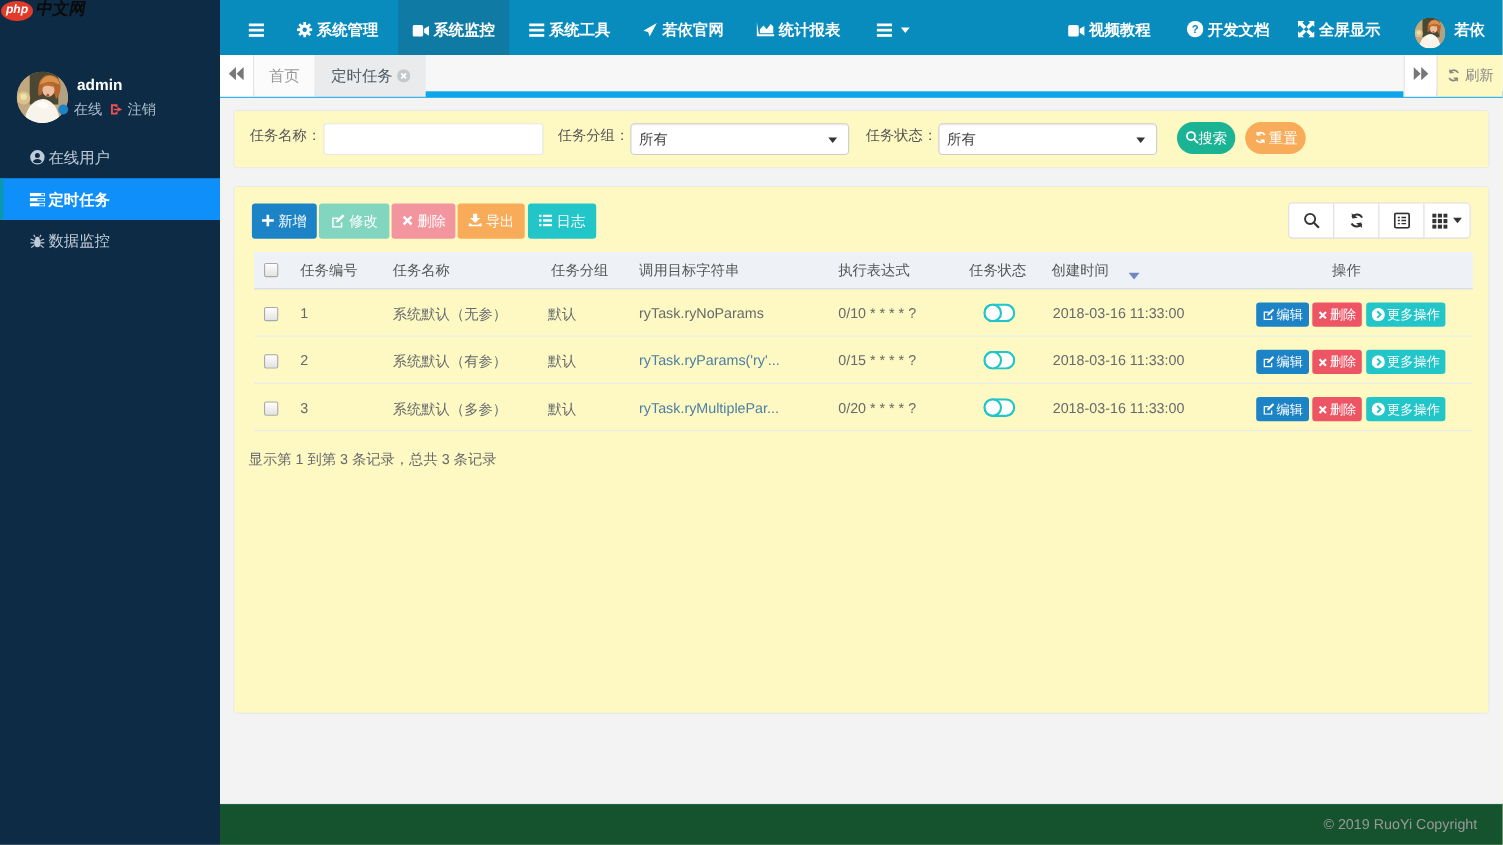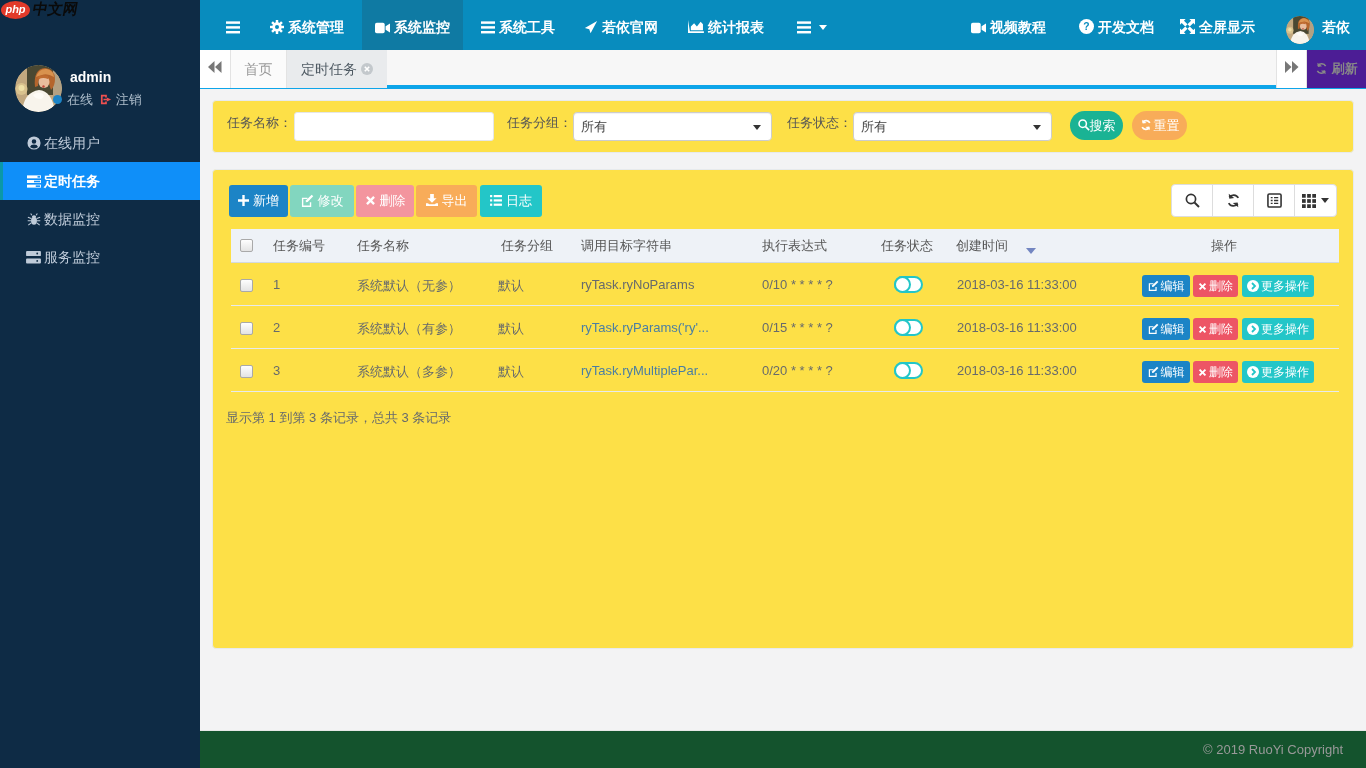--- a/index.html
+++ b/index.html
@@ -24,31 +24,31 @@
 .mitem .micon { display:inline-block; width:15px; text-align:center; margin-right:3px; vertical-align:-2px; }
 .mitem.active { background:#0f8ff9; color:#fff; border-left:3px solid #0b98a8; padding-left:23px; font-weight:bold; }
 
 
 #navbar { position:absolute; left:200px; top:0; width:1166px; height:50px; background:#088cbe; color:#fff; }
 .nitem { position:absolute; top:0; height:50px; line-height:55px; color:#fff; font-size:14px; font-weight:bold; white-space:nowrap; }
 .nitem svg { vertical-align:-2px; margin-right:4px; }
 #nav-active { position:absolute; left:162px; top:0; width:101px; height:50px; background:#0f7aa3; }
 
 
-#tabbar { position:absolute; left:200px; top:50px; width:1166px; height:39px; background:#f7f7f7; border-bottom:4px solid #0ea5e9; }
+#tabbar { position:absolute; left:200px; top:50px; width:1166px; height:39px; background:#f7f7f7; border-bottom:6px solid #0ea5e9; }
 .tb { position:absolute; top:0; height:38px; line-height:38px; text-align:center; }
 #tb-back { left:0; width:31px; background:#fff; border-right:1px solid #e3e3e3; }
 #tb-home { left:31px; width:56px; background:#fbfbfb; color:#999; font-size:14px; border-right:1px solid #e3e3e3; }
 #tb-cur { left:87px; width:100px; background:#e9ebed; color:#4f5a63; font-size:14px; font-weight:500; }
 #tb-fwd { left:1076px; width:30px; background:#fff; border-left:1px solid #e3e3e3; }
-#tb-ref { left:1106px; width:60px; background:#4c1d95; border-left:1px solid #e3e3e3; color:#888; font-size:13px;font-weight:bold; }
+#tb-ref { left:1106px; width:60px; background:#fef9c3; border-left:1px solid #e3e3e3; color:#888; font-size:13px; }
 
 
 #content { position:absolute; left:200px; top:89px; width:1166px; height:641px; background:#f3f3f4; }
-.panel { position:absolute; background:#fde047; border:1px solid #e7eaec; border-radius:4px; }
+.panel { position:absolute; background:#fef9c3; border:1px solid #e7eaec; border-radius:4px; }
 #searchpanel { left:12px; top:11px; width:1142px; height:53px; }
 #mainpanel { left:12px; top:80px; width:1142px; height:480px; }
 
 
 .flabel { position:absolute; top:13px; font-size:13px; color:#555; }
 .finput { position:absolute; top:11px; height:29px; border:1px solid #e5e6e7; border-radius:3px; background:#fff; }
 .fselect { position:absolute; top:11px; height:29px; border:1px solid #ccc; border-radius:4px; background:#fff; font-size:13px; color:#444; line-height:27px; padding-left:7px; box-shadow:inset 0 1px 1px rgba(0,0,0,.06); }
 .fselect .car { position:absolute; right:10px; top:12px; width:0; height:0; border-left:4px solid transparent; border-right:4px solid transparent; border-top:5px solid #333; }
 .pillbtn { position:absolute; top:10px; height:29px; border-radius:15px; color:#fff; font-size:13px; line-height:29px; text-align:center; }
 
@@ -115,26 +115,20 @@
             <rect x="0" y="5.3" width="16" height="3.4" fill="#fff"></rect>
             <rect x="8" y="6.1" width="7" height="1.8" fill="#0f8ff9"></rect>
             <rect x="0" y="10.6" width="16" height="3.4" fill="#fff"></rect>
             <rect x="10" y="11.4" width="5" height="1.8" fill="#0f8ff9"></rect>
           </svg></span>定时任务</div>
     <div class="mitem"><span class="micon"><svg width="14" height="14" viewBox="0 0 16 16">
             <ellipse cx="8" cy="10" rx="3.4" ry="4.6" fill="#bfcbd9"></ellipse>
             <path d="M5.8 4.5 Q8 2.8 10.2 4.5 L10.2 6 L5.8 6 Z" fill="#bfcbd9"></path>
             <path d="M5.5 3.8 L4.2 1.8 M10.5 3.8 L11.8 1.8 M4.8 7.5 L1 6 M4.8 10 H0.8 M4.8 12.5 L1.5 15 M11.2 7.5 L15 6 M11.2 10 H15.2 M11.2 12.5 L14.5 15" stroke="#bfcbd9" stroke-width="1.2" fill="none"></path>
           </svg></span>数据监控</div>
-    <div class="mitem"><span class="micon"><svg width="15" height="13" viewBox="0 0 16 14">
-            <rect x="0" y="0" width="16" height="5.5" rx="1" fill="#bfcbd9"></rect>
-            <rect x="0" y="8" width="16" height="5.5" rx="1" fill="#bfcbd9"></rect>
-            <circle cx="12" cy="2.7" r="1" fill="#0e2b45"></circle>
-            <circle cx="12" cy="10.7" r="1" fill="#0e2b45"></circle>
-          </svg></span>服务监控</div>
   </div>
 </div>
 
 <div id="navbar">
   <div id="nav-active"></div>
   <div class="nitem" style="left:26px"><svg width="14" height="13" viewBox="0 0 16 14">
         <rect y="0" width="16" height="2.8" fill="#fff"></rect>
         <rect y="5.5" width="16" height="2.8" fill="#fff"></rect>
         <rect y="11" width="16" height="2.8" fill="#fff"></rect>
       </svg></div>

